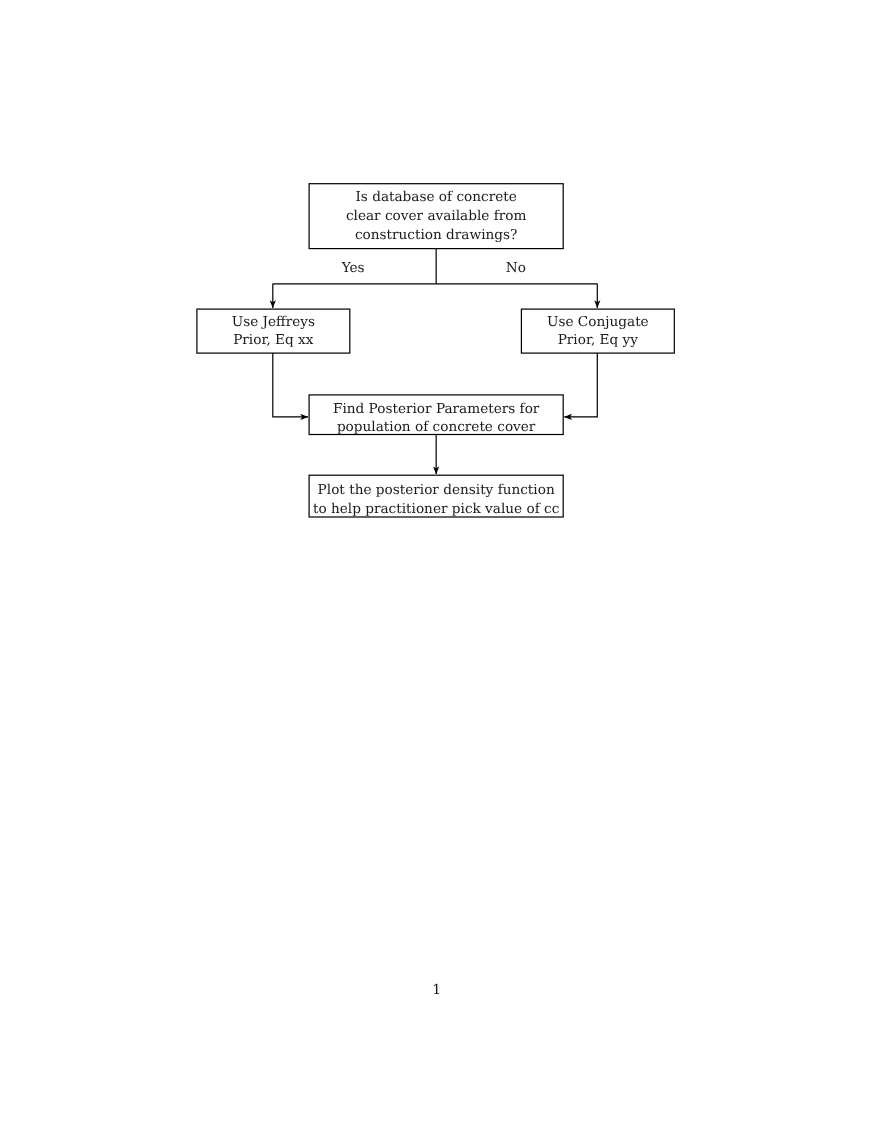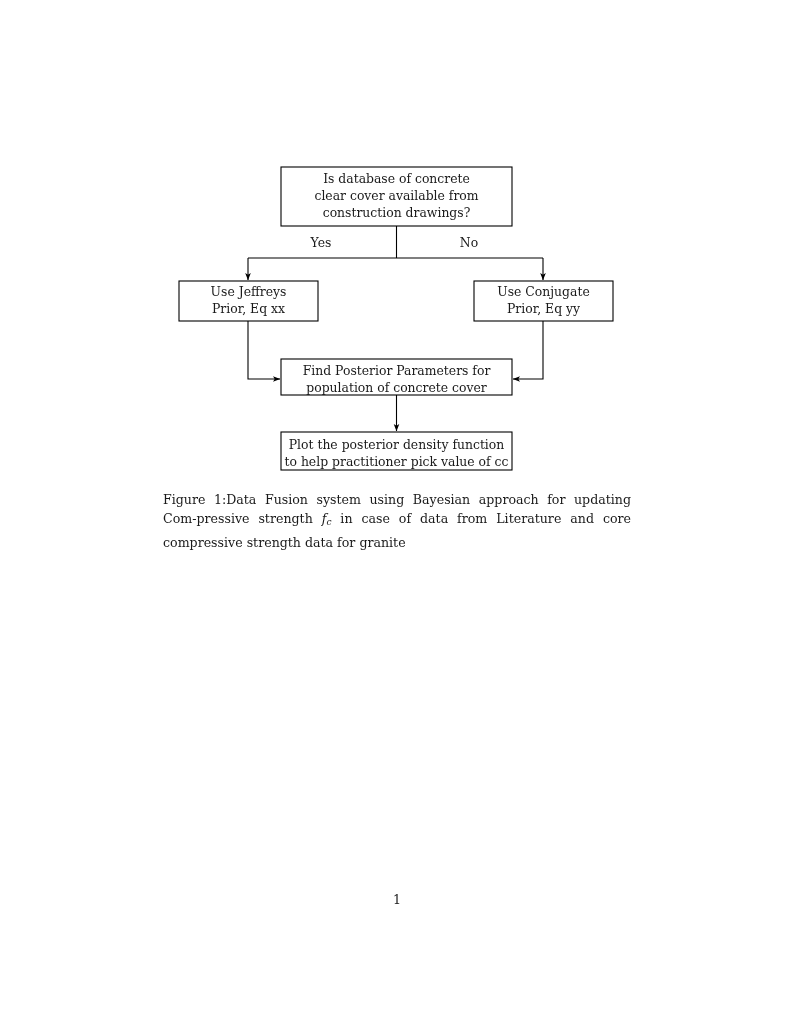--- a/index.html
+++ b/index.html
@@ -144,17 +144,16 @@
       <g>
         <rect class="box-rect" x="281" y="432" width="231" height="38"></rect>
         <text class="node-text" x="396.5" y="449">Plot the posterior density function</text>
         <text class="node-text" x="396.5" y="466">to help practitioner pick value of cc</text>
       </g>
 
     </svg>
 
   </div>
 
-  <div id="caption"><span>Figure 1:</span><span>Data Fusion system using Bayesian approach for updating Com-pressive strength </span><span class="mathvar">f</span><span class="mathsub">c</span><span> in case of data from Literature and core compressive strength data for granite</span></div>
 
   <div id="page-number">1</div>
 
 </div>
 
 </body></html>

